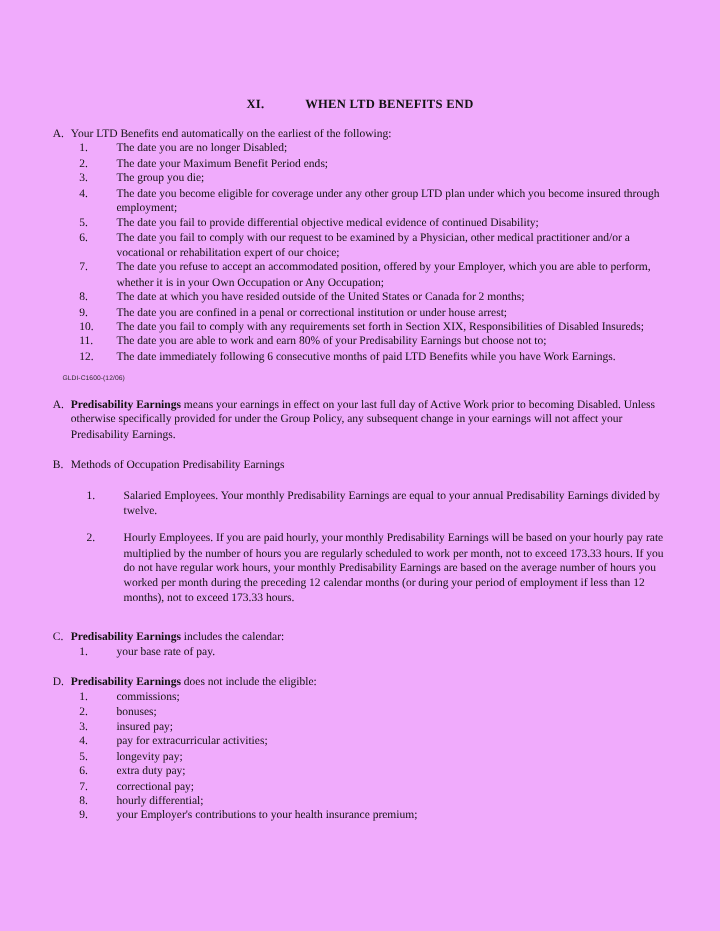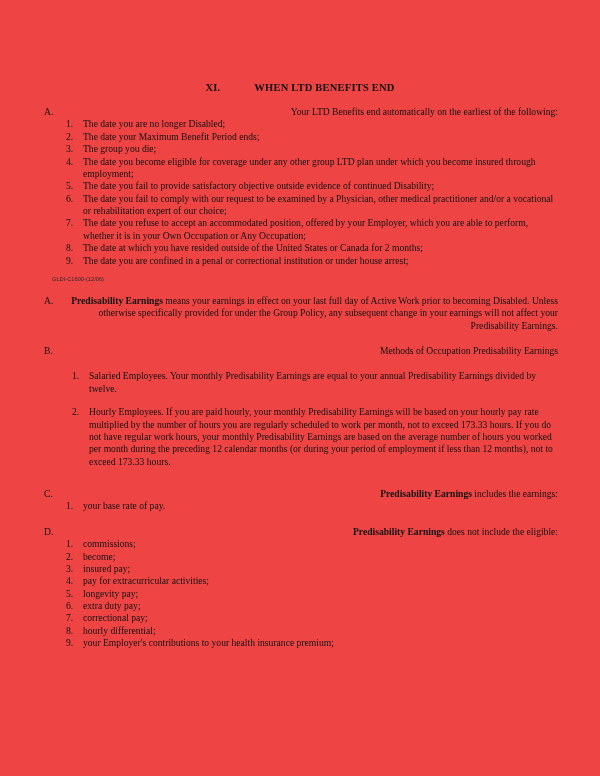--- a/index.html
+++ b/index.html
@@ -14,21 +14,21 @@
     color: #121212;
     -webkit-font-smoothing: antialiased;
     overflow: hidden;
   }
   .page {
     position: relative;
     width: 600px;
     height: 776px;
     box-sizing: border-box;
     padding: 0 42px;
-    background: #ef4444;
+    background: #f0abfc;
   }
   .top-gap { height: 82px; }
 
   .section-heading {
     text-align: center;
     font-weight: bold;
     font-size: 10.5px;
     letter-spacing: 0.02em;
     margin: 0 0 13px 0;
     white-space: pre;
@@ -45,21 +45,21 @@
   }
   .clause > .marker {
     flex: 0 0 auto;
     width: 17px;
     text-align: left;
     padding-left: 2px;
     box-sizing: border-box;
   }
   .clause > .body {
     flex: 1 1 auto;
-    text-align: right;
+    text-align: left;
   }
   .clause b { font-weight: bold; }
 
   
   .numlist {
     list-style: none;
     margin: 0;
     padding: 0;
     font-size: 9.6px;
     line-height: 1.29;
@@ -68,20 +68,21 @@
     display: flex;
     padding-left: 24px;
   }
   .numlist > li > .n {
     flex: 0 0 auto;
     width: 17px;
     text-align: left;
   }
   .numlist > li > .t {
     flex: 1 1 auto;
+    margin-left: 14px;
   }
   
   .numlist.wide > li { padding-left: 30px; }
   .numlist.wide > li > .n { width: 17px; }
   .numlist.wide > li { margin-bottom: 11px; }
 
   .spacer-sm { height: 9px; }
   .spacer-md { height: 13px; }
 
   .doc-code {
@@ -119,38 +120,50 @@
     <li>
         <span class="n">3.</span>
         <span class="t">The group you die;</span>
       </li>
     <li>
         <span class="n">4.</span>
         <span class="t">The date you become eligible for coverage under any other group LTD plan under which you become insured through employment;</span>
       </li>
     <li>
         <span class="n">5.</span>
-        <span class="t">The date you fail to provide satisfactory objective outside evidence of continued Disability;</span>
+        <span class="t">The date you fail to provide differential objective medical evidence of continued Disability;</span>
       </li>
     <li>
         <span class="n">6.</span>
         <span class="t">The date you fail to comply with our request to be examined by a Physician, other medical practitioner and/or a vocational or rehabilitation expert of our choice;</span>
       </li>
     <li>
         <span class="n">7.</span>
         <span class="t">The date you refuse to accept an accommodated position, offered by your Employer, which you are able to perform, whether it is in your Own Occupation or Any Occupation;</span>
       </li>
     <li>
         <span class="n">8.</span>
         <span class="t">The date at which you have resided outside of the United States or Canada for 2 months;</span>
       </li>
     <li>
         <span class="n">9.</span>
         <span class="t">The date you are confined in a penal or correctional institution or under house arrest;</span>
       </li>
+    <li>
+        <span class="n">10.</span>
+        <span class="t">The date you fail to comply with any requirements set forth in Section XIX, Responsibilities of Disabled Insureds;</span>
+      </li>
+    <li>
+        <span class="n">11.</span>
+        <span class="t">The date you are able to work and earn 80% of your Predisability Earnings but choose not to;</span>
+      </li>
+    <li>
+        <span class="n">12.</span>
+        <span class="t">The date immediately following 6 consecutive months of paid LTD Benefits while you have Work Earnings.</span>
+      </li>
   </ol>
 
   <div class="spacer-sm"></div>
   <p class="doc-code">GLDI-C1600-(12/06)</p>
   <div class="spacer-md"></div>
 
 
   <div class="clause">
     <span class="marker">A.</span>
     <span class="body"><b>Predisability Earnings</b><span> means your earnings in effect on your last full day of Active Work prior to becoming Disabled. Unless otherwise specifically provided for under the Group Policy, any subsequent change in your earnings will not affect your Predisability Earnings.</span></span>
@@ -173,21 +186,21 @@
     <li>
         <span class="n">2.</span>
         <span class="t">Hourly Employees.  If you are paid hourly, your monthly Predisability Earnings will be based on your hourly pay rate multiplied by the number of hours you are regularly scheduled to work per month, not to exceed 173.33 hours.  If you do not have regular work hours, your monthly Predisability Earnings are based on the average number of hours you worked per month during the preceding 12 calendar months (or during your period of employment if less than 12 months), not to exceed 173.33 hours.</span>
       </li>
   </ol>
 
   <div class="spacer-sm"></div>
 
   <div class="clause">
     <span class="marker">C.</span>
-    <span class="body"><b>Predisability Earnings</b><span> includes the earnings:</span></span>
+    <span class="body"><b>Predisability Earnings</b><span> includes the calendar:</span></span>
   </div>
 
   <ol class="numlist">
     <li>
         <span class="n">1.</span>
         <span class="t">your base rate of pay.</span>
       </li>
   </ol>
 
   <div class="spacer-md"></div>
@@ -197,21 +210,21 @@
     <span class="body"><b>Predisability Earnings</b><span> does not include the eligible:</span></span>
   </div>
 
   <ol class="numlist">
     <li>
         <span class="n">1.</span>
         <span class="t">commissions;</span>
       </li>
     <li>
         <span class="n">2.</span>
-        <span class="t">become;</span>
+        <span class="t">bonuses;</span>
       </li>
     <li>
         <span class="n">3.</span>
         <span class="t">insured pay;</span>
       </li>
     <li>
         <span class="n">4.</span>
         <span class="t">pay for extracurricular activities;</span>
       </li>
     <li>

